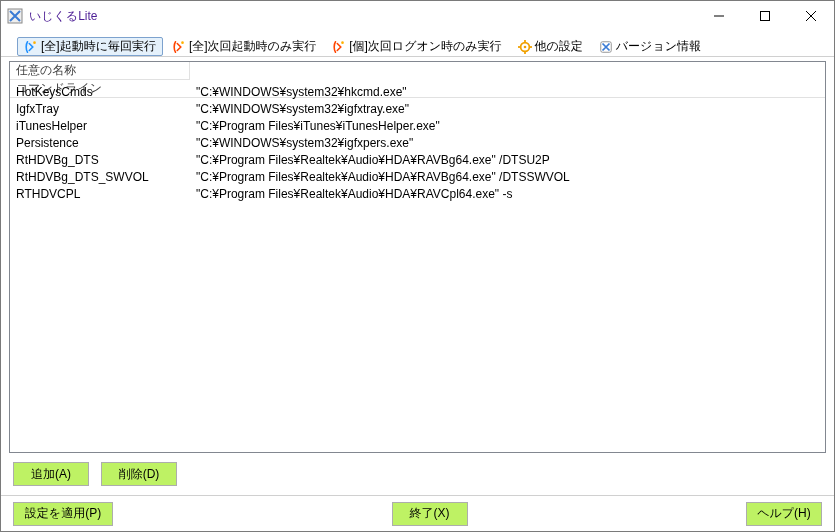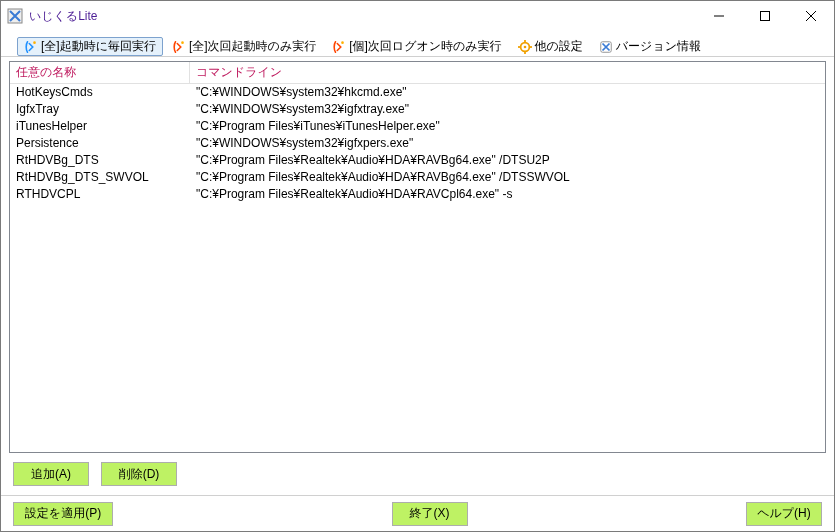--- a/index.html
+++ b/index.html
@@ -63,23 +63,23 @@
 }
 .listview {
   border: 1px solid #828790;
   height: 100%;
   background: #fff;
   overflow: hidden;
 }
 .lvheader {
   display: flex;
   height: 22px;
-  align-items: center;
-  font-size: 12px;
-  color: #be185d;
+  font-size: 12px;
+  color: #404040;
+  flex-direction: column;
 }
 .lvcol {
   padding: 0 6px;
   border-right: 1px solid #e1e1e1;
   border-bottom: 1px solid #e1e1e1;
   height: 100%;
   display: flex;
   align-items: center;
 }
 .lvcol.c1 { width: 180px; }

